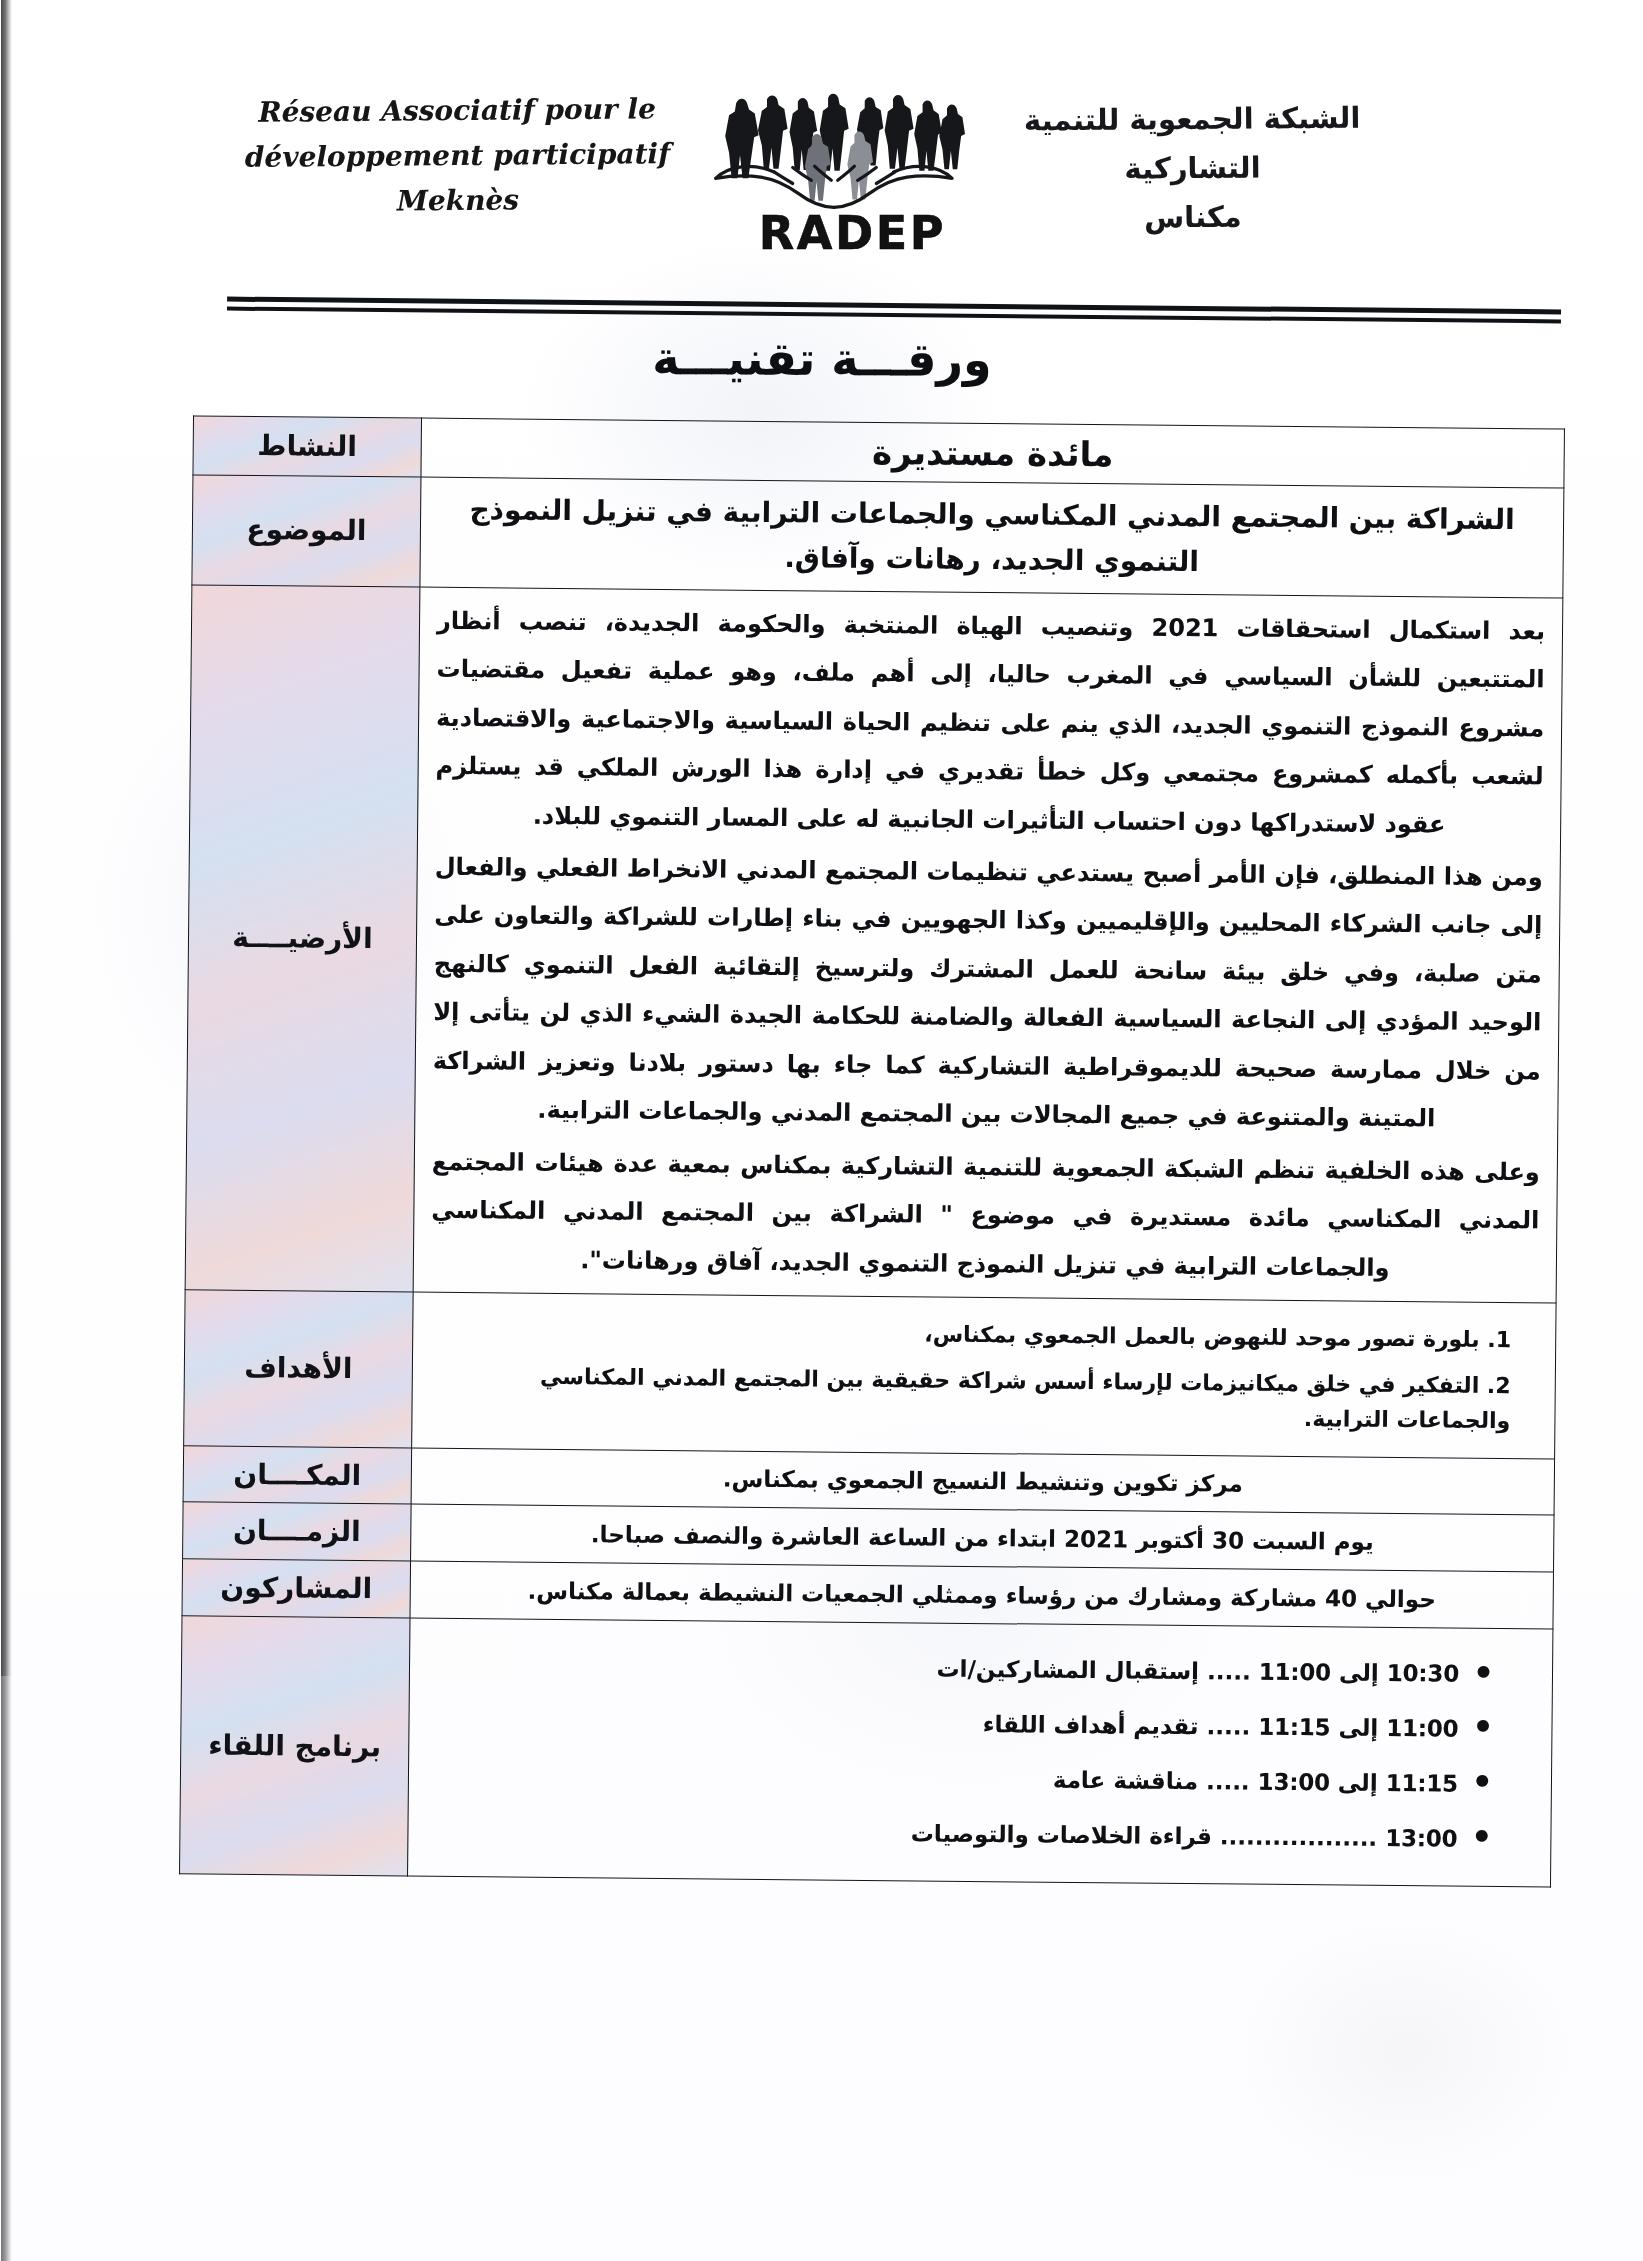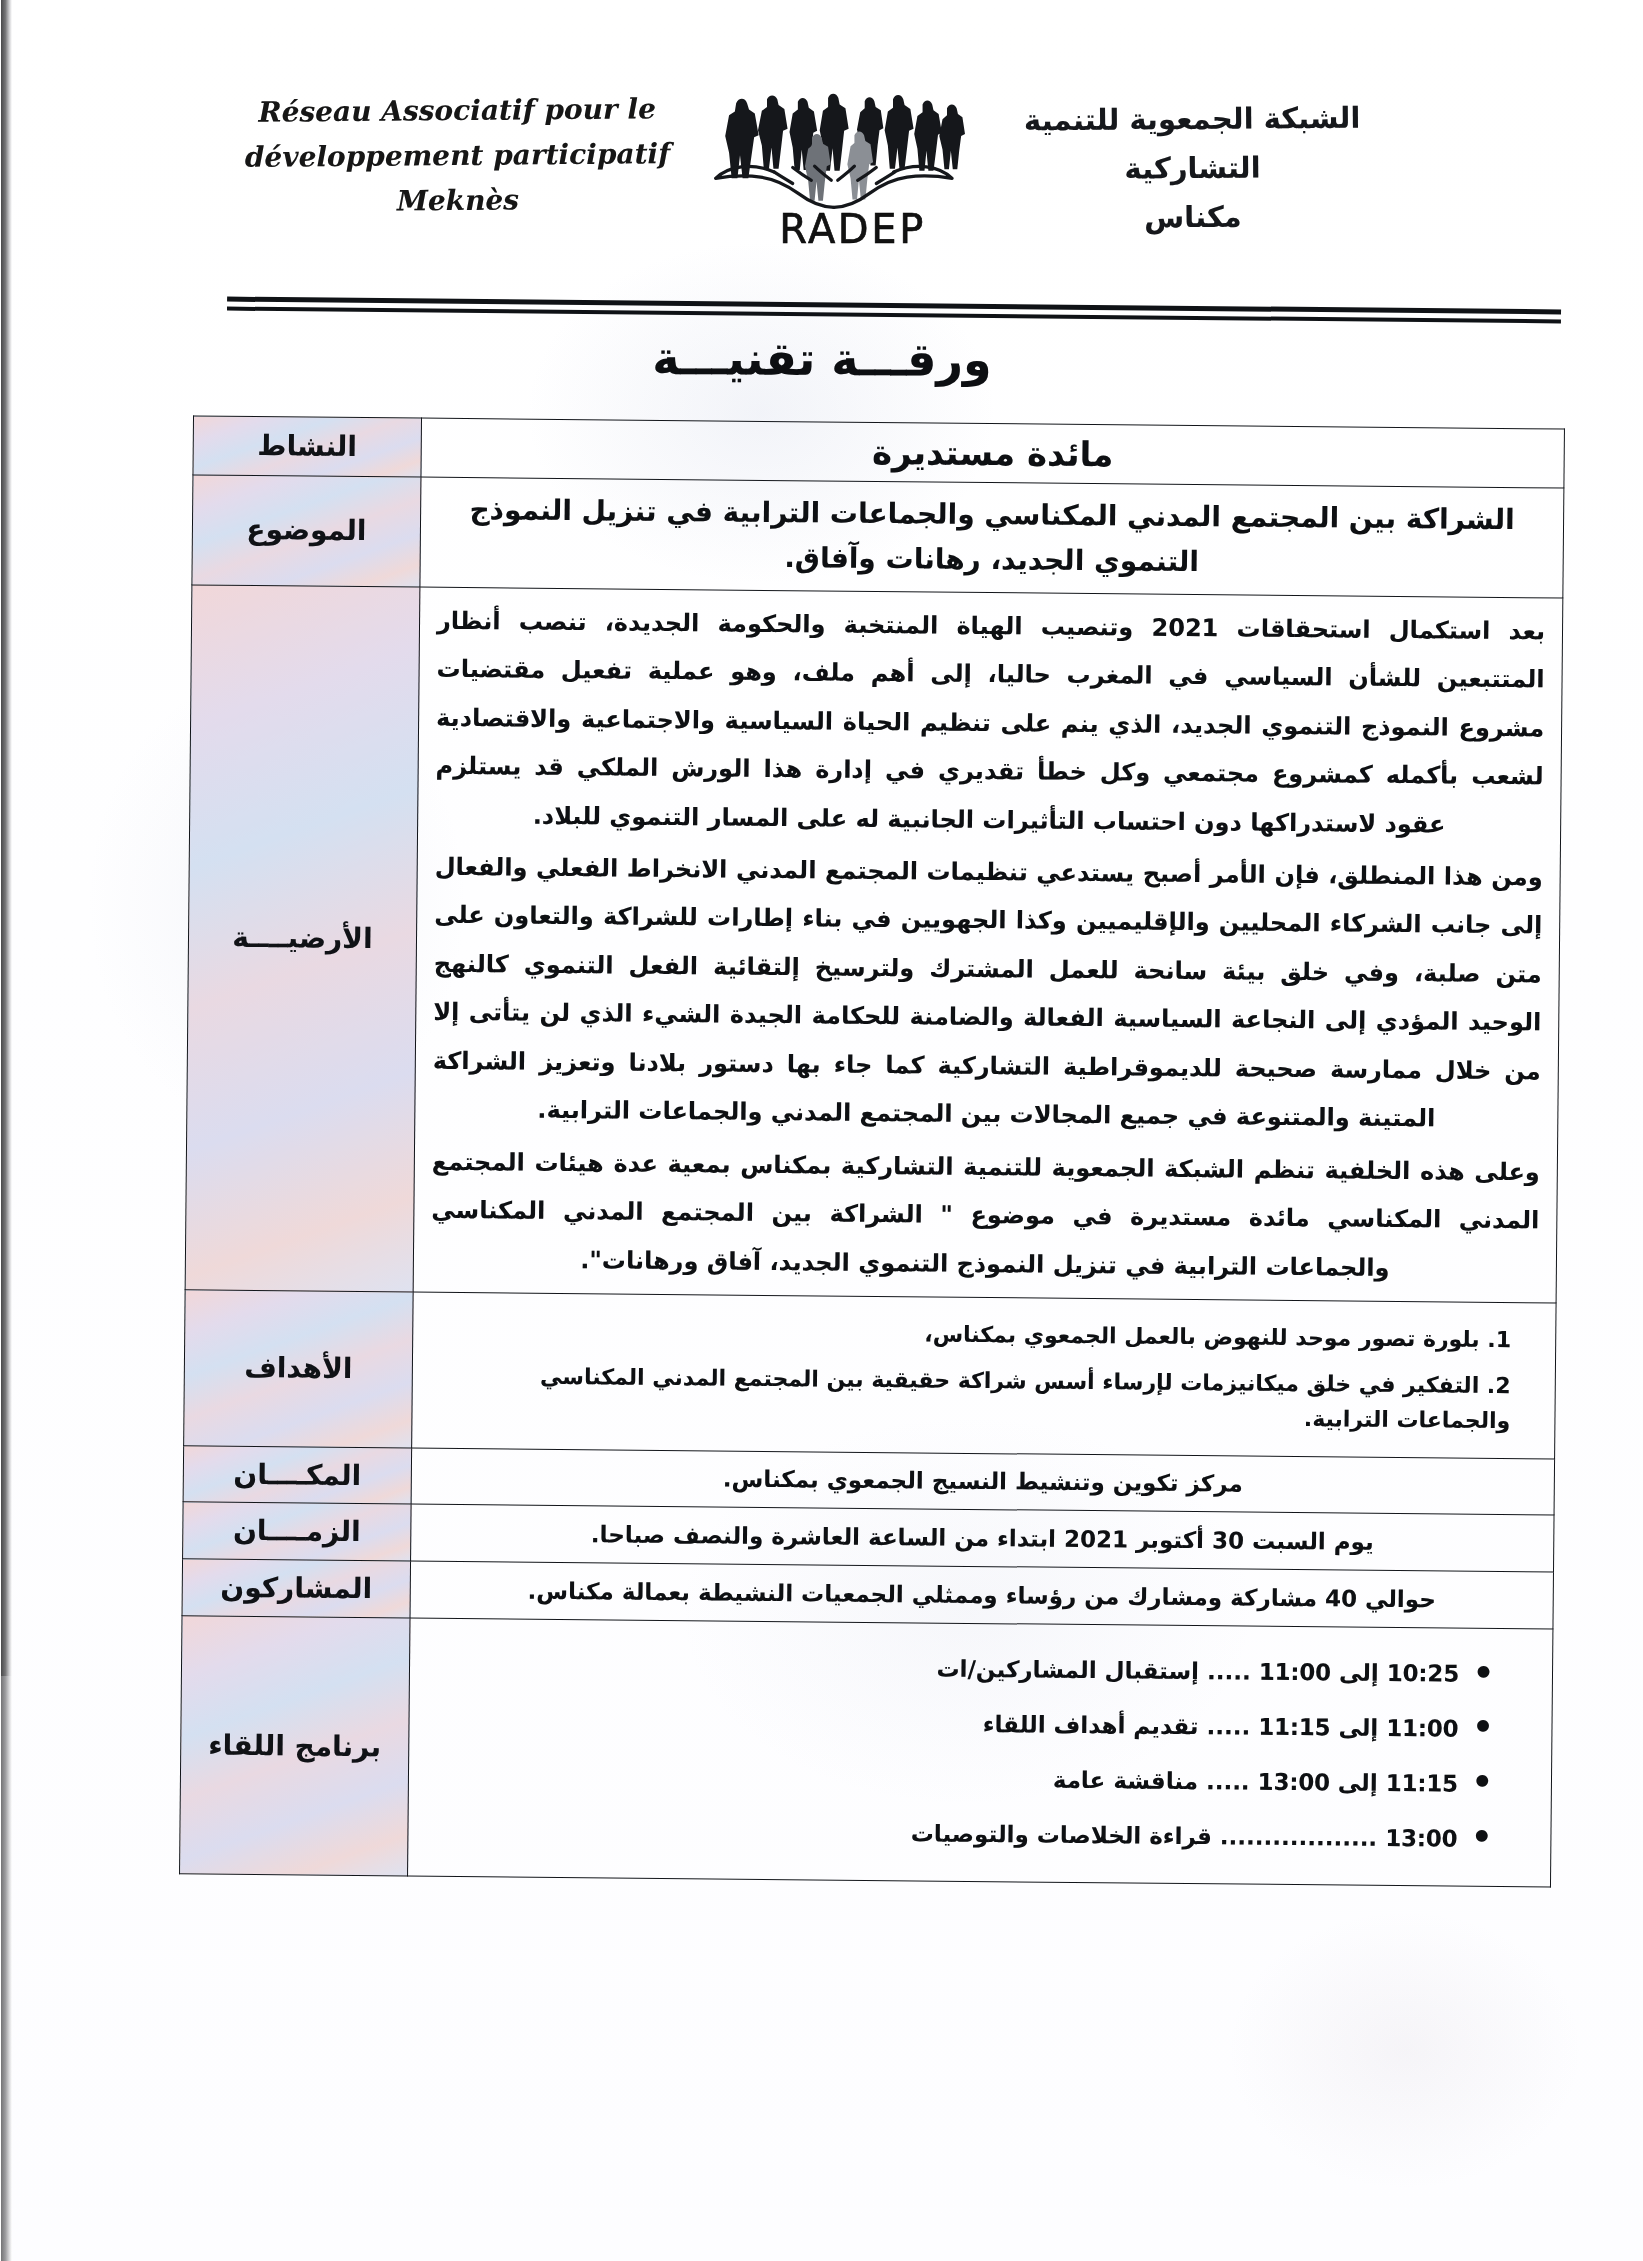--- a/index.html
+++ b/index.html
@@ -70,22 +70,22 @@
     width: 303px;
     display: flex;
     flex-direction: column;
     align-items: center;
     padding-top: 3.9px;
   }
   .logo-svg { display:block; }
   .logo-word {
     margin-top: -9px;
     font-family: "DejaVu Sans", "Liberation Sans", sans-serif;
-    font-weight: 400;
-    font-size: 40px;
+    font-weight: 700;
+    font-size: 46px;
     letter-spacing: 2.6px;
     color: #121212;
     margin-left: 36px;
     -webkit-text-stroke: 0.6px #000;
   }
   .header-ar {
     width: 413px;
     direction: rtl;
     text-align: center;
     padding-top: 19.3px;
@@ -362,21 +362,21 @@
 
         <tr>
           <td class="content plain-value softink">حوالي 40 مشاركة ومشارك من رؤساء وممثلي الجمعيات النشيطة بعمالة مكناس.</td>
           <td class="label softink">المشاركون</td>
         </tr>
 
         <tr>
           <td class="content softink">
             <ul class="program">
               <li>
-                <span class="lt">10:25</span>
+                <span class="lt">10:30</span>
                 <span>إلى</span>
                 <span class="lt">11:00</span>
                 <span>.....</span>
                 <span>إستقبال المشاركين/ات</span>
               </li>
               <li>
                 <span class="lt">11:00</span>
                 <span>إلى</span>
                 <span class="lt">11:15</span>
                 <span>.....</span>

